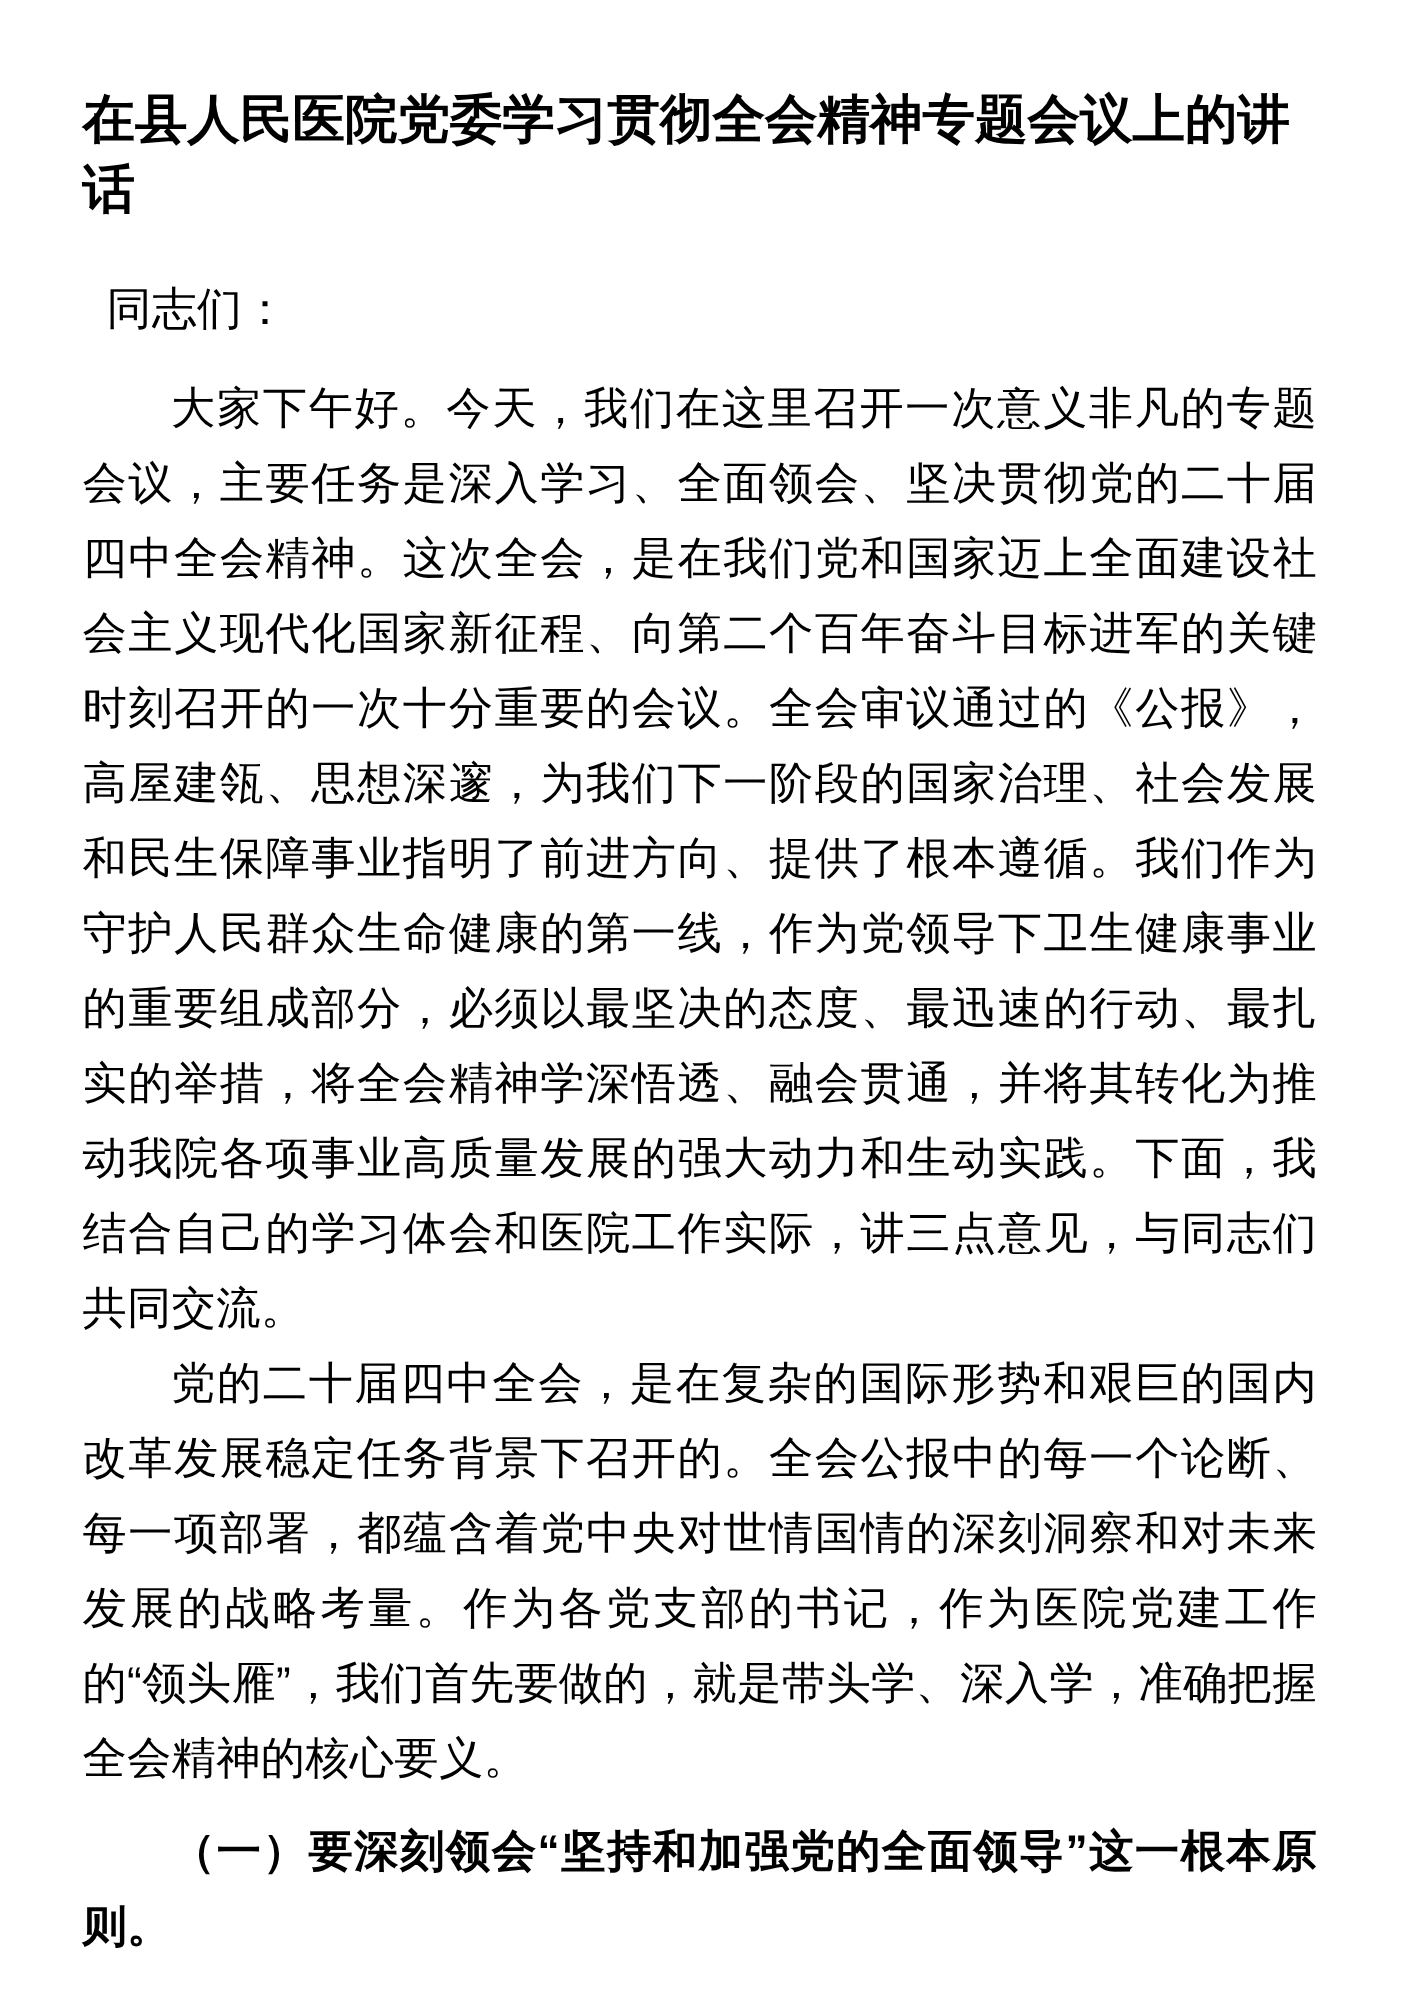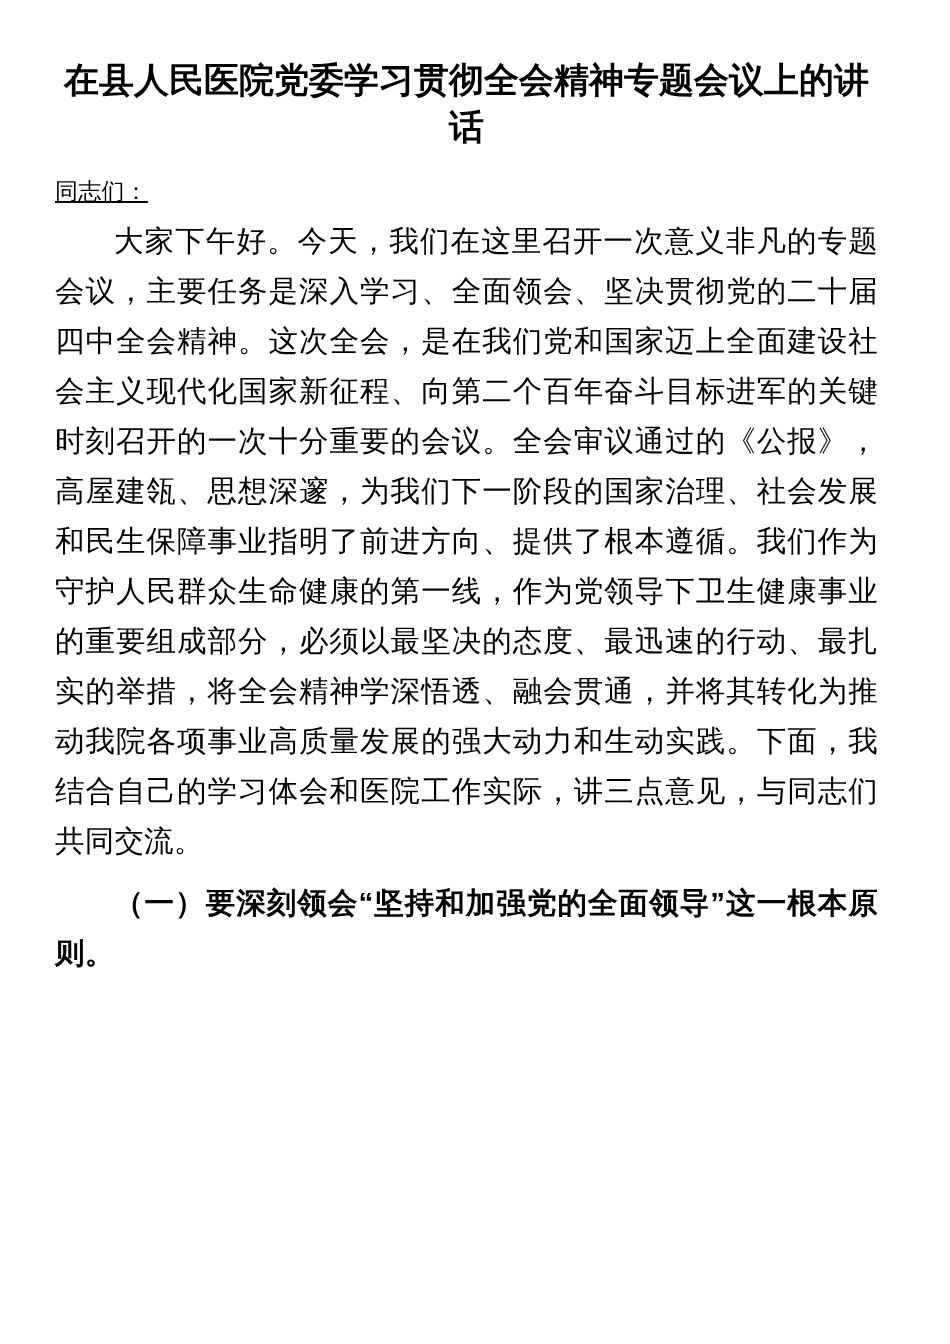--- a/index.html
+++ b/index.html
@@ -25,36 +25,34 @@
   .doc-body {
     position: absolute;
     left: 55px;
     top: 0;
     width: 823px;
   }
   .doc-title {
     font-size: 35px;
     font-weight: bold;
     line-height: 47px;
-    text-align: center;
     margin: 0;
     padding-top: 56px;
     letter-spacing: 0px;
     word-break: break-all;
   }
   .salutation {
-    font-size: 23px;
+    font-size: 30px;
     line-height: 50px;
-    margin: 0;
+    margin: 16px;
     padding-top: 16px;
     text-align: justify;
     text-align-last: left;
     word-break: break-all;
     letter-spacing: 0.2px;
-    text-decoration: underline;
   }
   .para {
     font-size: 29.5px;
     line-height: 50px;
     margin: 0;
     text-indent: 59px;
     text-align: justify;
     text-align-last: left;
     word-break: break-all;
     letter-spacing: 0.2px;
@@ -94,17 +92,18 @@
 <div class="page">
   <div class="doc-body">
 
     <h1 class="doc-title">在县人民医院党委学习贯彻全会精神专题会议上的讲话</h1>
 
     <p class="salutation">同志们：</p>
 
     <p class="para para-first">大家下午好。今天，我们在这里召开一次意义非凡的专题会议，主要任务是深入学习、全面领会、坚决贯彻党的二十届四中全会精神。这次全会，是在我们党和国家迈上全面建设社会主义现代化国家新征程、向第二个百年奋斗目标进军的关键时刻召开的一次十分重要的会议。全会审议通过的《公报》，高屋建瓴、思想深邃，为我们下一阶段的国家治理、社会发展和民生保障事业指明了前进方向、提供了根本遵循。我们作为守护人民群众生命健康的第一线，作为党领导下卫生健康事业的重要组成部分，必须以最坚决的态度、最迅速的行动、最扎实的举措，将全会精神学深悟透、融会贯通，并将其转化为推动我院各项事业高质量发展的强大动力和生动实践。下面，我结合自己的学习体会和医院工作实际，讲三点意见，与同志们共同交流。</p>
 
 
+    <p class="para">党的二十届四中全会，是在复杂的国际形势和艰巨的国内改革发展稳定任务背景下召开的。全会公报中的每一个论断、每一项部署，都蕴含着党中央对世情国情的深刻洞察和对未来发展的战略考量。作为各党支部的书记，作为医院党建工作的“领头雁”，我们首先要做的，就是带头学、深入学，准确把握全会精神的核心要义。</p>
 
     <p class="para-sub"><span class="lead-bold">（一）要深刻领会“坚持和加强党的全面领导”这一根本原则。</span></p>
 
   </div>
 </div>
 
 </body></html>

